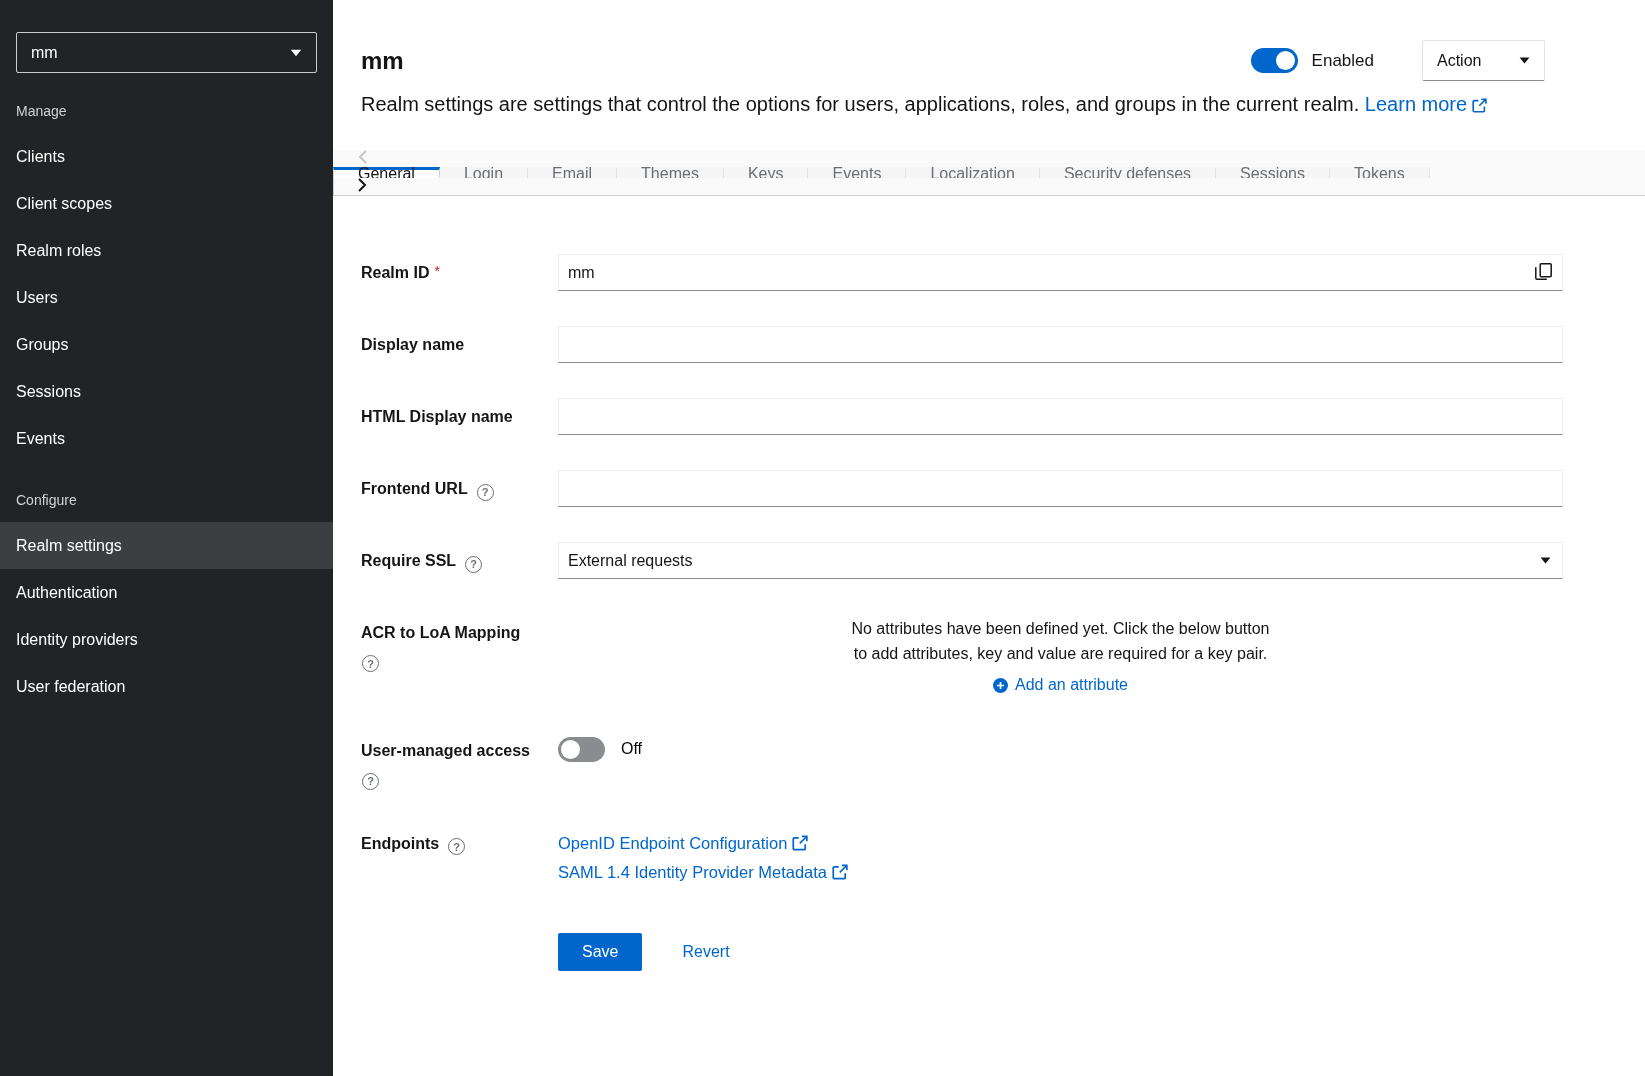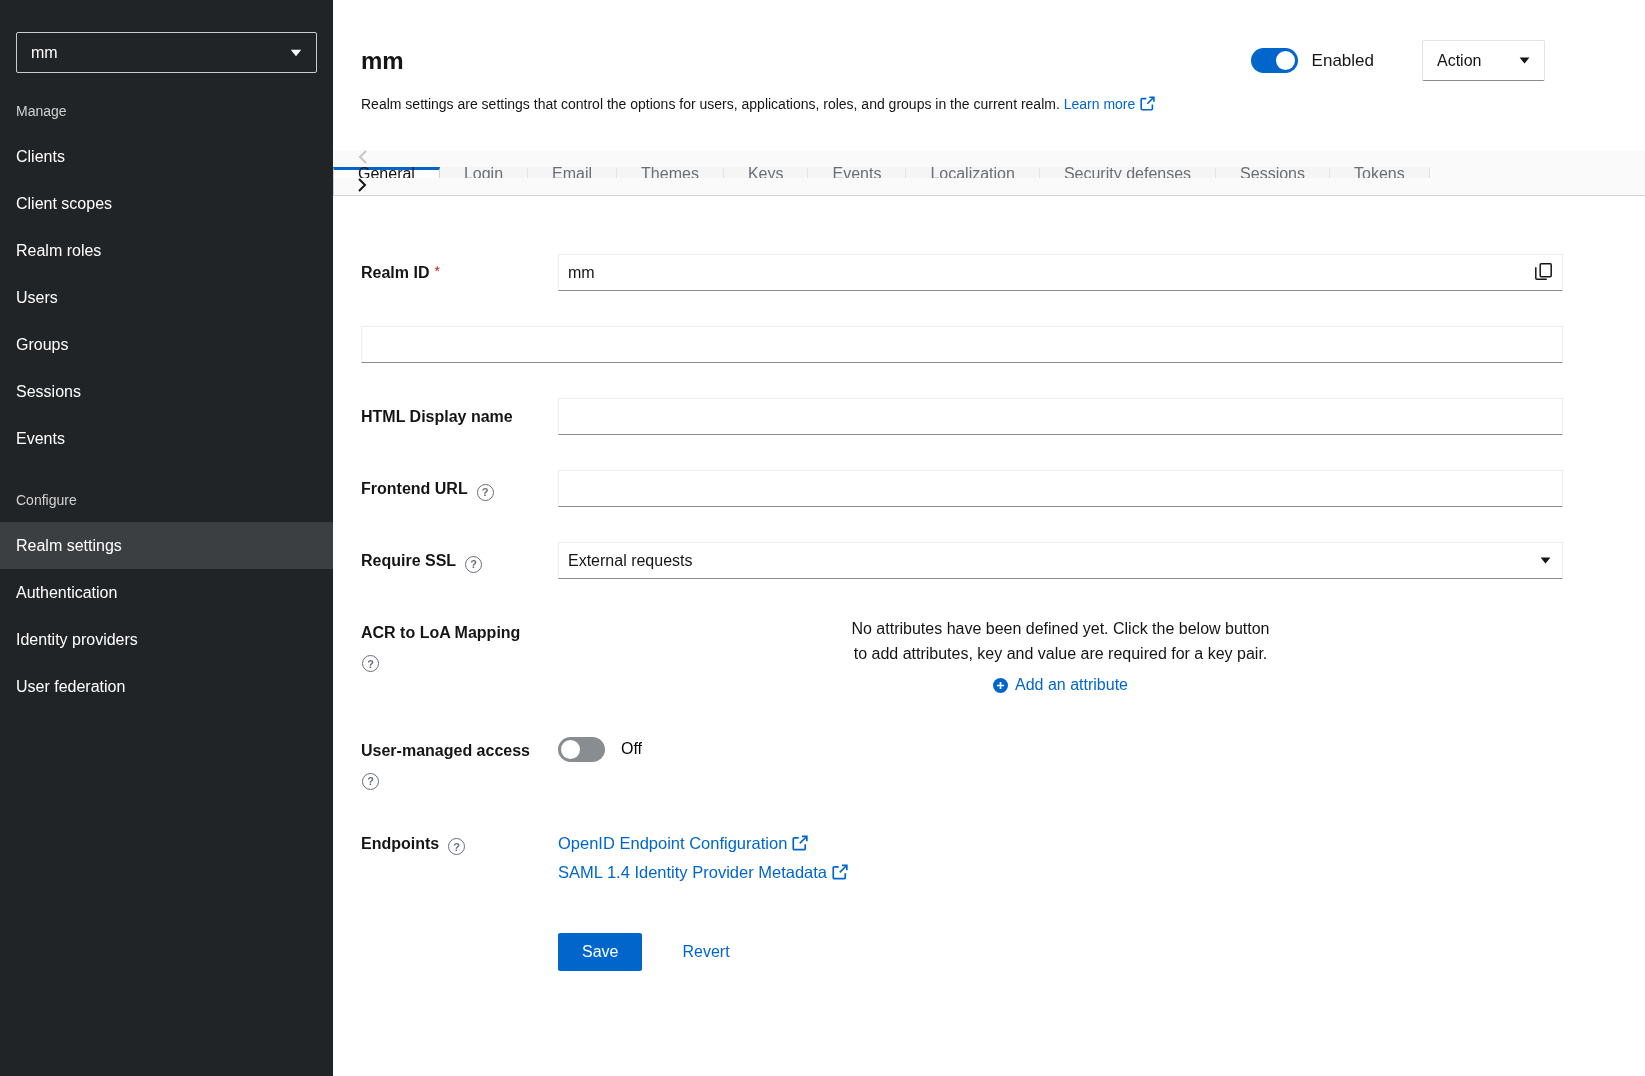--- a/index.html
+++ b/index.html
@@ -44,21 +44,21 @@
   .enabled-label { font-size: 17px; margin-left: 14px; color: #151515; }
   .action-btn {
     margin-left: 48px; height: 41px; min-width: 123px; background: #fff;
     border: 1px solid #e3e3e3; border-bottom-color: #8a8d90; border-radius: 2px;
     display: flex; align-items: center; justify-content: space-between;
     padding: 0 14px; font-size: 16px; cursor: pointer; color: #151515;
     font-family: inherit;
   }
   .action-btn .caret { color: #151515; display: inline-flex; margin-left: 22px; }
 
-  .description-line { margin-top: 12px; font-size: 14px; line-height: 23px; color: #151515; }
+  .description-line { margin-top: 12px; font-size: 20px; line-height: 23px; color: #151515; }
   a.link { color: #0066cc; text-decoration: none; cursor: pointer; }
   .ext-icon { display: inline-flex; vertical-align: -2px; margin-left: 5px; }
 
   
   .tabs-bar {
     margin-top: 34px; display: flex; align-items: stretch; height: 46px;
     background: #fafafa; border-bottom: 1px solid #d2d2d2; flex-shrink: 0; flex-direction: column;
   }
   .tabs-lead-spacer { width: 44px; }
   .tab-scroll {
@@ -252,20 +252,23 @@
                     <rect x="5.2" y="0.8" width="11" height="13" rx="1"></rect>
                     <path d="M11.8 16.2H2a1.2 1.2 0 0 1-1.2-1.2V4.2"></path>
                   </svg>
               </span>
             </button>
           </div>
         </div>
       </div>
 
       <div class="form-row">
+        <div class="label-col">
+          <span class="field-label">Display name</span>
+        </div>
         <div class="field-col">
           <input class="text-input" type="text" value="" style="">
         </div>
       </div>
 
       <div class="form-row">
         <div class="label-col">
           <span class="field-label">HTML Display name</span>
         </div>
         <div class="field-col">

